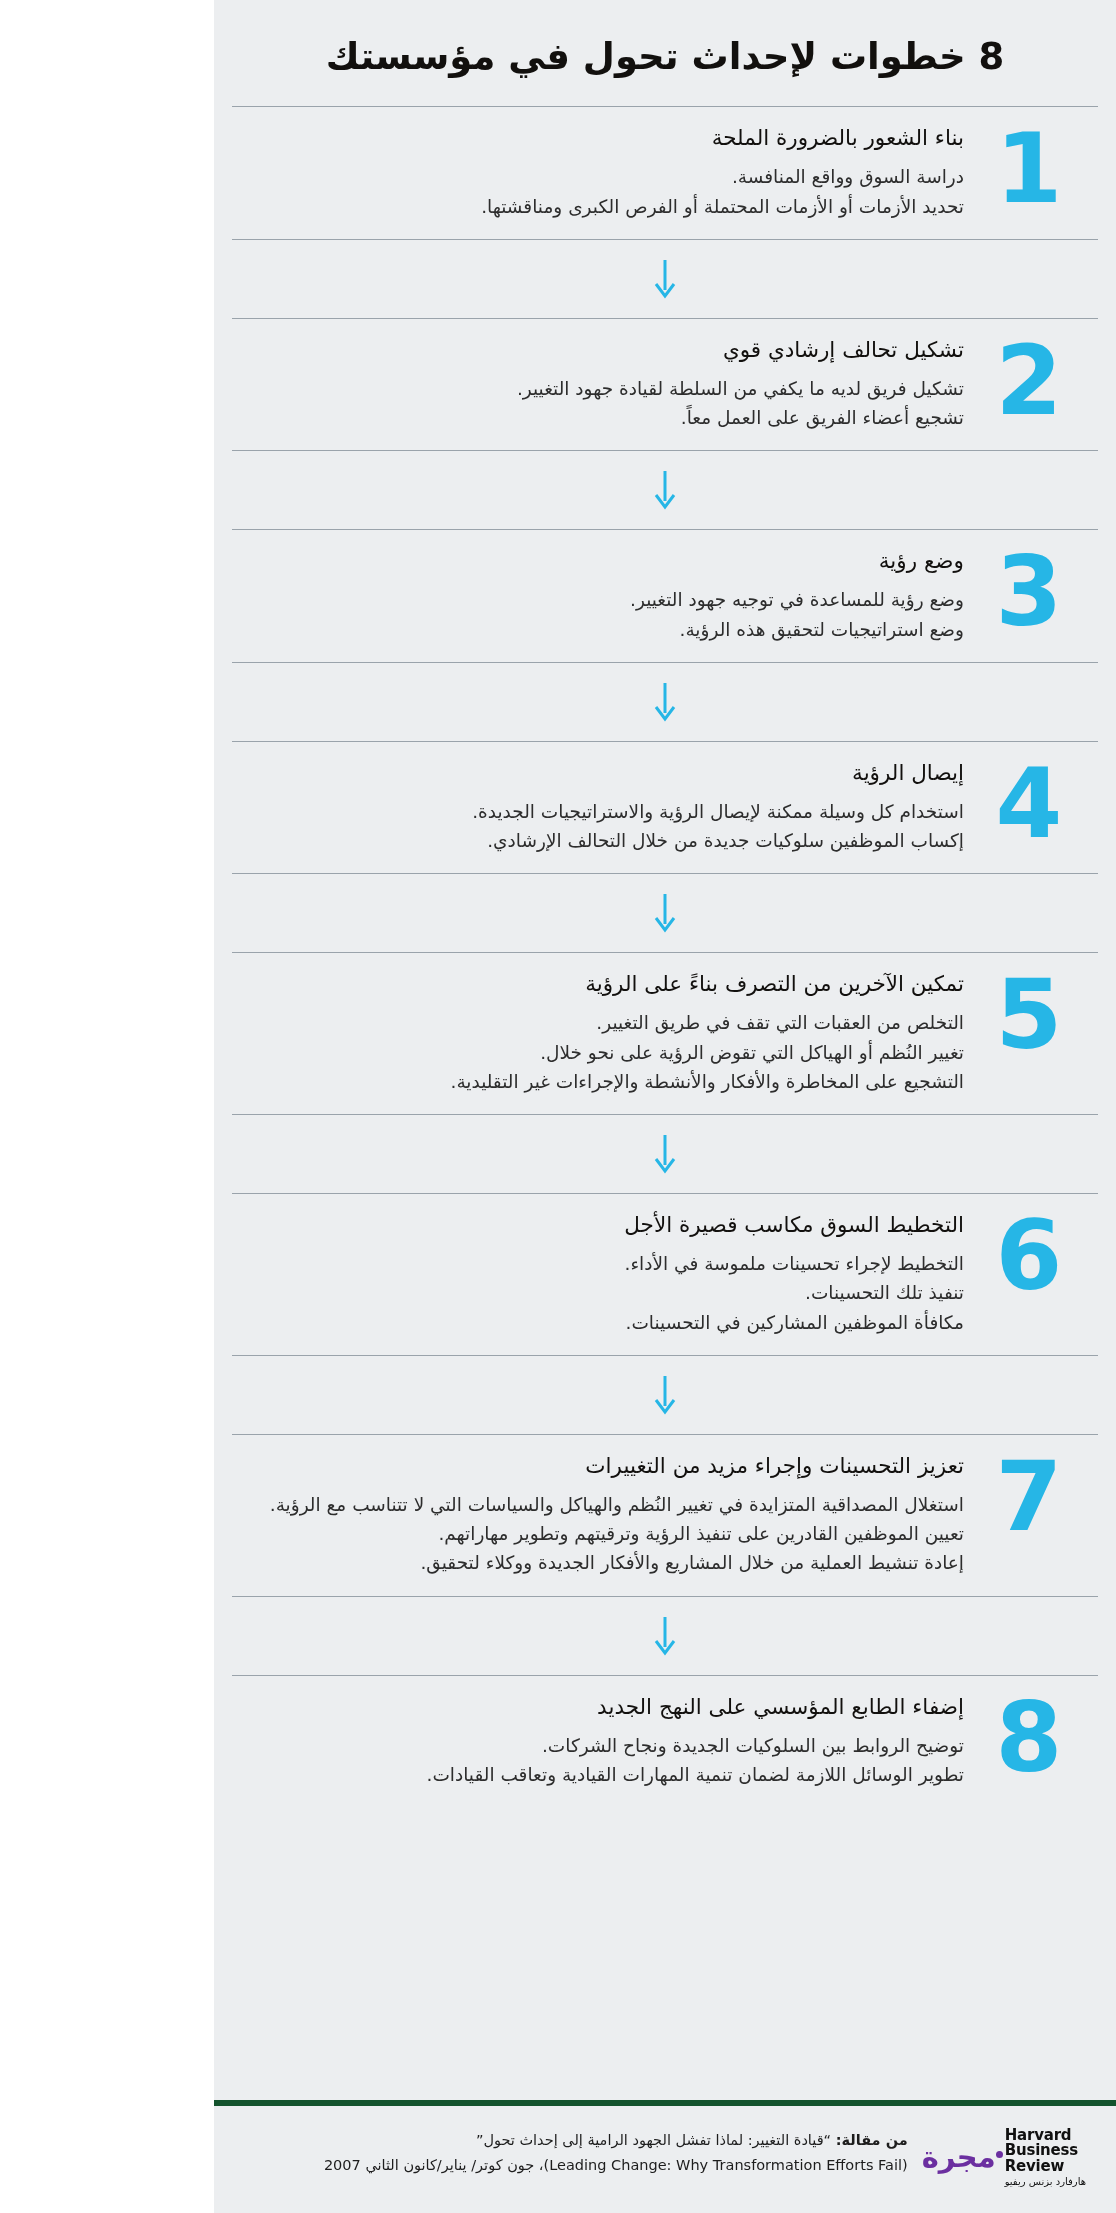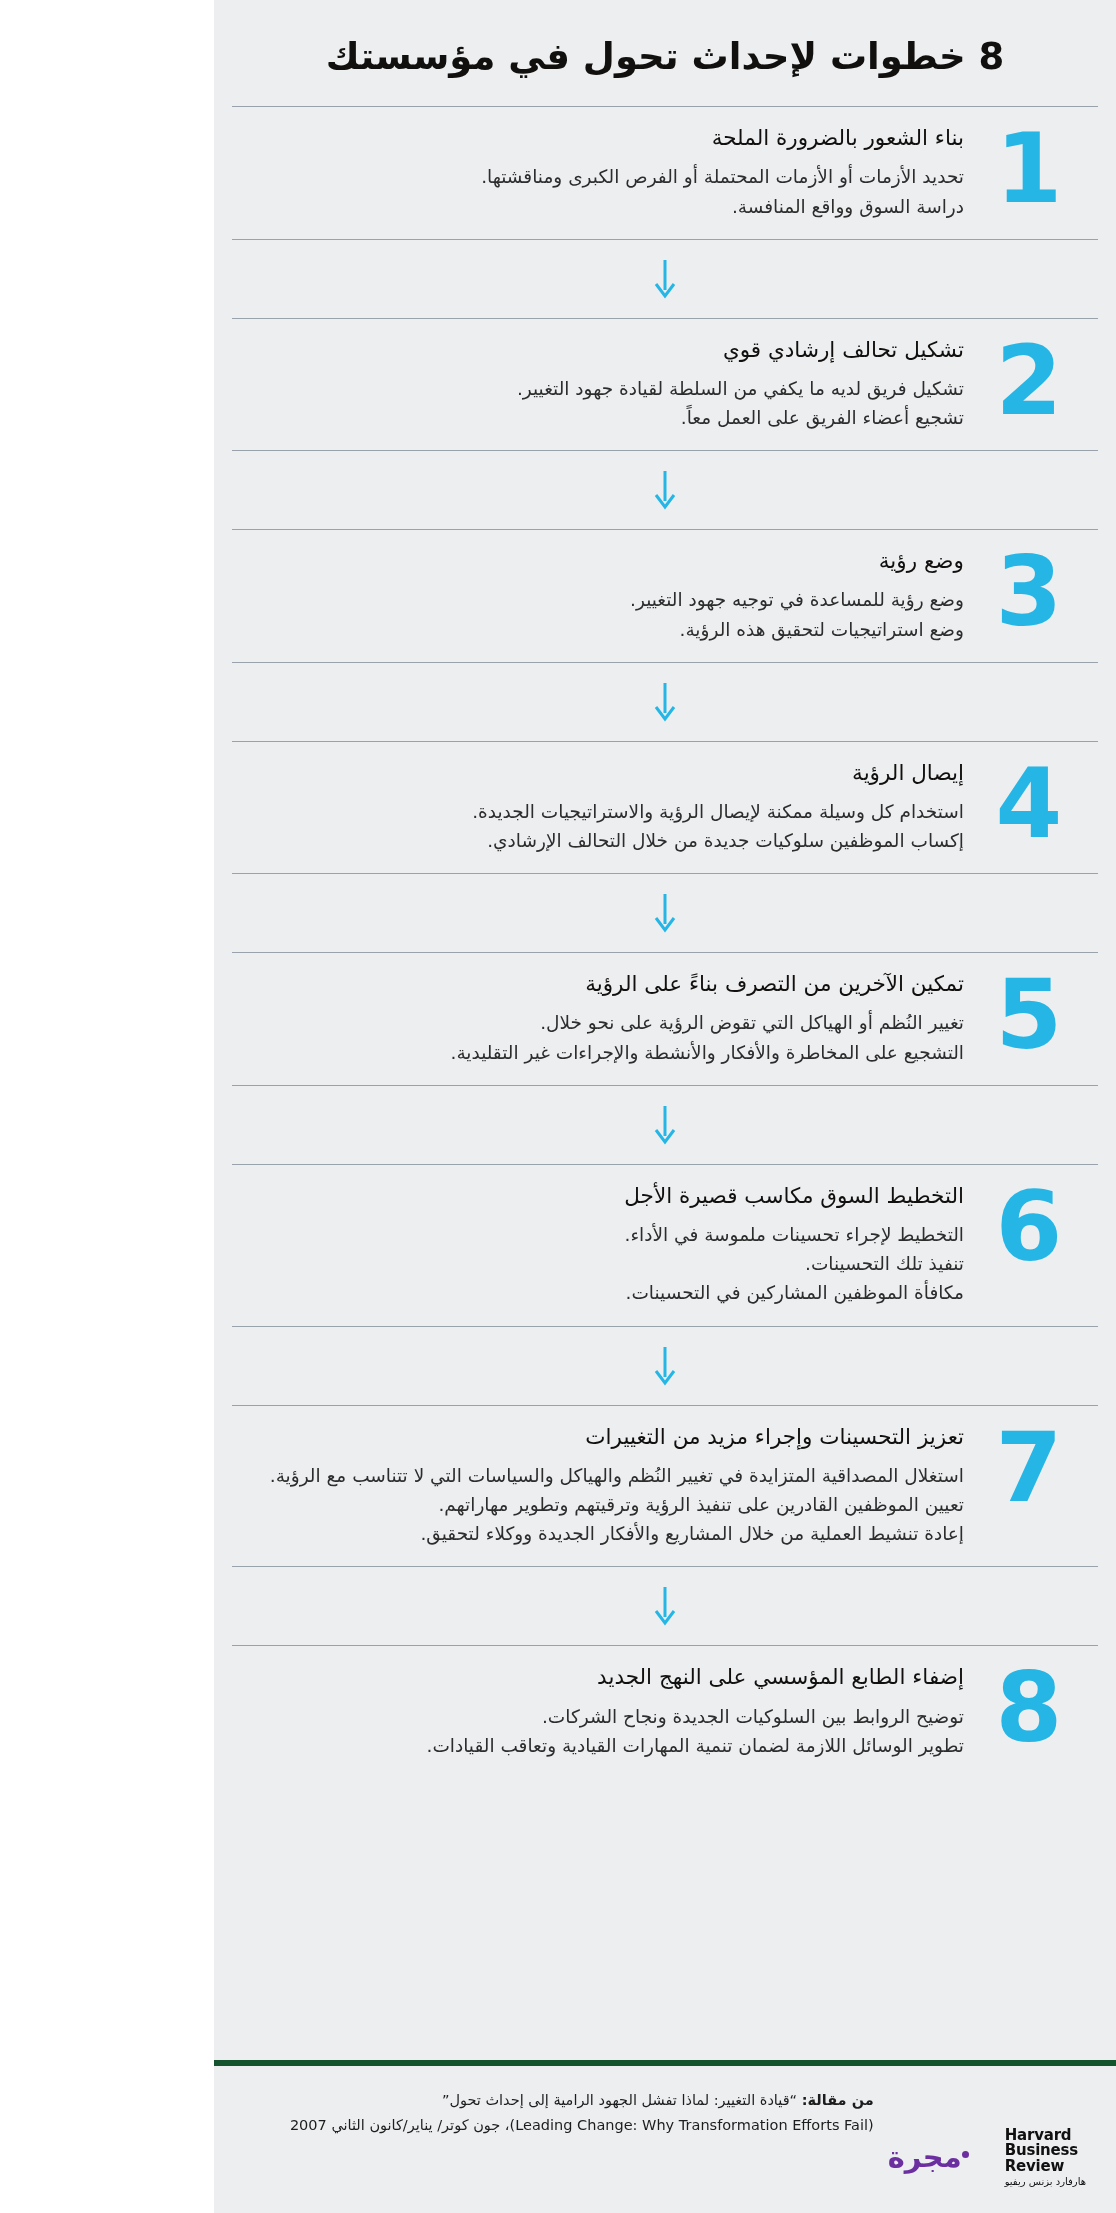--- a/index.html
+++ b/index.html
@@ -109,24 +109,22 @@
     line-height: 1.75;
     color: #1d1d1d;
     flex: 1 1 auto;
     padding-right: 4px;
   }
   .source b { font-weight: bold; }
   .brands {
     display: flex;
     flex-direction: row;
     align-items: center;
-    gap: 34px;
     flex: 0 0 auto;
     padding-left: 10px;
-    margin-top: 40px;
   }
   .hbr-logo {
     text-align: left;
     line-height: 1.04;
     direction: ltr;
   }
   .hbr-logo .l {
     font-size: 15px;
     font-weight: bold;
     color: #101010;
@@ -168,22 +166,22 @@
   </div>
 
   <div class="steps">
 
     <div class="rule"></div>
     <div class="step-block">
       <div class="step-row">
         <div class="step-num">1</div>
         <div class="step-text">
           <div class="step-head">بناء الشعور بالضرورة الملحة</div>
+          <div class="step-line">دراسة السوق وواقع المنافسة.</div>
           <div class="step-line">تحديد الأزمات أو الأزمات المحتملة أو الفرص الكبرى ومناقشتها.</div>
-          <div class="step-line">دراسة السوق وواقع المنافسة.</div>
         </div>
       </div>
     </div>
     <div class="rule"></div>
     <div class="arrow-wrap">
       <svg width="26" height="42" viewBox="0 0 26 42" aria-hidden="true">
         <line x1="13" y1="2" x2="13" y2="32" stroke="#26b6e6" stroke-width="3"></line>
         <polyline points="4,26 13,38 22,26" fill="none" stroke="#26b6e6" stroke-width="3"></polyline>
       </svg>
     </div>
@@ -244,20 +242,21 @@
         <polyline points="4,26 13,38 22,26" fill="none" stroke="#26b6e6" stroke-width="3"></polyline>
       </svg>
     </div>
 
     <div class="rule"></div>
     <div class="step-block">
       <div class="step-row">
         <div class="step-num">5</div>
         <div class="step-text">
           <div class="step-head">تمكين الآخرين من التصرف بناءً على الرؤية</div>
+          <div class="step-line">التخلص من العقبات التي تقف في طريق التغيير.</div>
           <div class="step-line">تغيير النُظم أو الهياكل التي تقوض الرؤية على نحو خلال.</div>
           <div class="step-line">التشجيع على المخاطرة والأفكار والأنشطة والإجراءات غير التقليدية.</div>
         </div>
       </div>
     </div>
     <div class="rule"></div>
     <div class="arrow-wrap">
       <svg width="26" height="42" viewBox="0 0 26 42" aria-hidden="true">
         <line x1="13" y1="2" x2="13" y2="32" stroke="#26b6e6" stroke-width="3"></line>
         <polyline points="4,26 13,38 22,26" fill="none" stroke="#26b6e6" stroke-width="3"></polyline>

